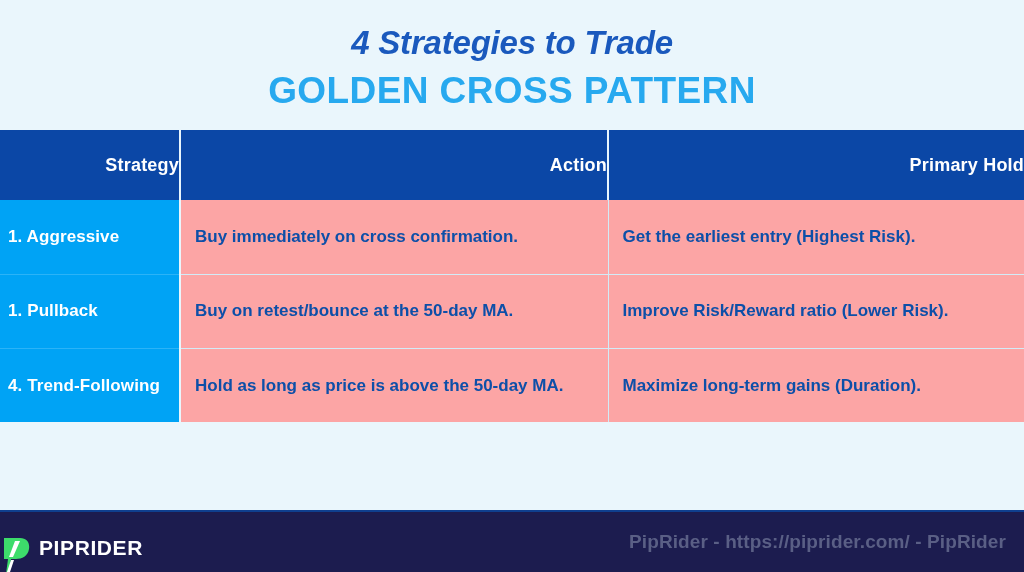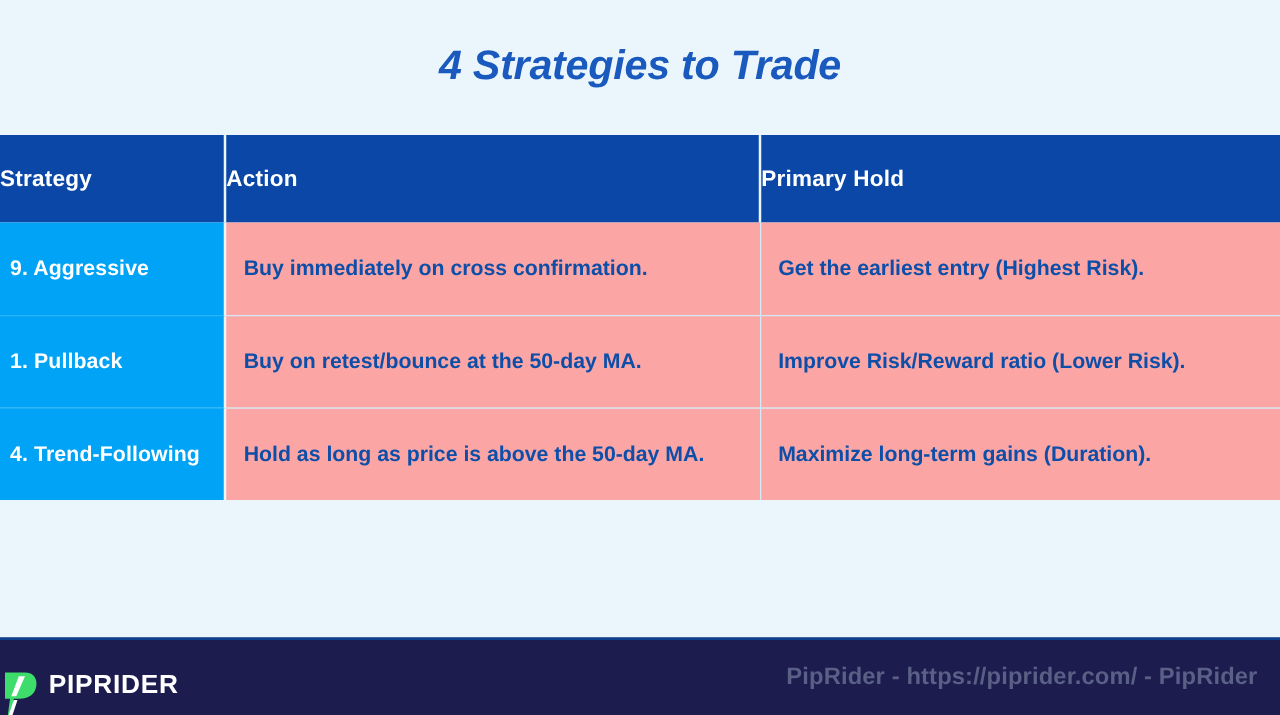--- a/index.html
+++ b/index.html
@@ -11,21 +11,21 @@
   }
   .page {
     position:relative;
     width:1024px; height:572px;
     background:#eaf6fc;
     display:flex; flex-direction:column;
   }
 
   
   .titles {
-    height:108px;
+    height:130px;
     display:flex; flex-direction:column;
     align-items:center; justify-content:center;
     padding-top:6px;
   }
   .title-main {
     font-size:33px;
     font-weight:bold;
     font-style:italic;
     color:#1a59bd;
     letter-spacing:-0.2px;
@@ -49,21 +49,21 @@
   .table col.c1 { width:180px; }
   .table col.c2 { width:428px; }
   .table col.c3 { width:416px; }
 
   .table thead th {
     background:#0b47a6;
     color:#ffffff;
     font-size:18px;
     font-weight:bold;
     height:70px;
-    text-align:left;
+    text-align:right;
     vertical-align:middle;
     border-right:2px solid #e9f6fd;
     letter-spacing:0.2px;
   }
   .table thead th:last-child { border-right:none; }
 
   .table tbody td {
     height:74px;
     vertical-align:middle;
     font-size:17px;
@@ -124,38 +124,39 @@
     text-align:right;
   }
 </style>
 </head>
 <body>
 
 <div class="page">
 
   <div class="titles">
     <div class="title-main">4 Strategies to Trade</div>
+    <div class="title-sub">GOLDEN CROSS PATTERN</div>
   </div>
 
   <table class="table">
     <colgroup>
         <col class="c1">
         <col class="c2">
         <col class="c3">
       </colgroup>
     <thead>
       <tr>
         <th>Strategy</th>
         <th>Action</th>
         <th>Primary Hold</th>
       </tr>
     </thead>
     <tbody>
       <tr>
-        <td class="cell-strategy">9. Aggressive</td>
+        <td class="cell-strategy">1. Aggressive</td>
         <td class="cell-action">Buy immediately on cross confirmation.</td>
         <td class="cell-goal">Get the earliest entry (Highest Risk).</td>
       </tr>
       <tr>
         <td class="cell-strategy">1. Pullback</td>
         <td class="cell-action">Buy on retest/bounce at the 50-day MA.</td>
         <td class="cell-goal">Improve Risk/Reward ratio (Lower Risk).</td>
       </tr>
       <tr>
         <td class="cell-strategy">4. Trend-Following</td>

